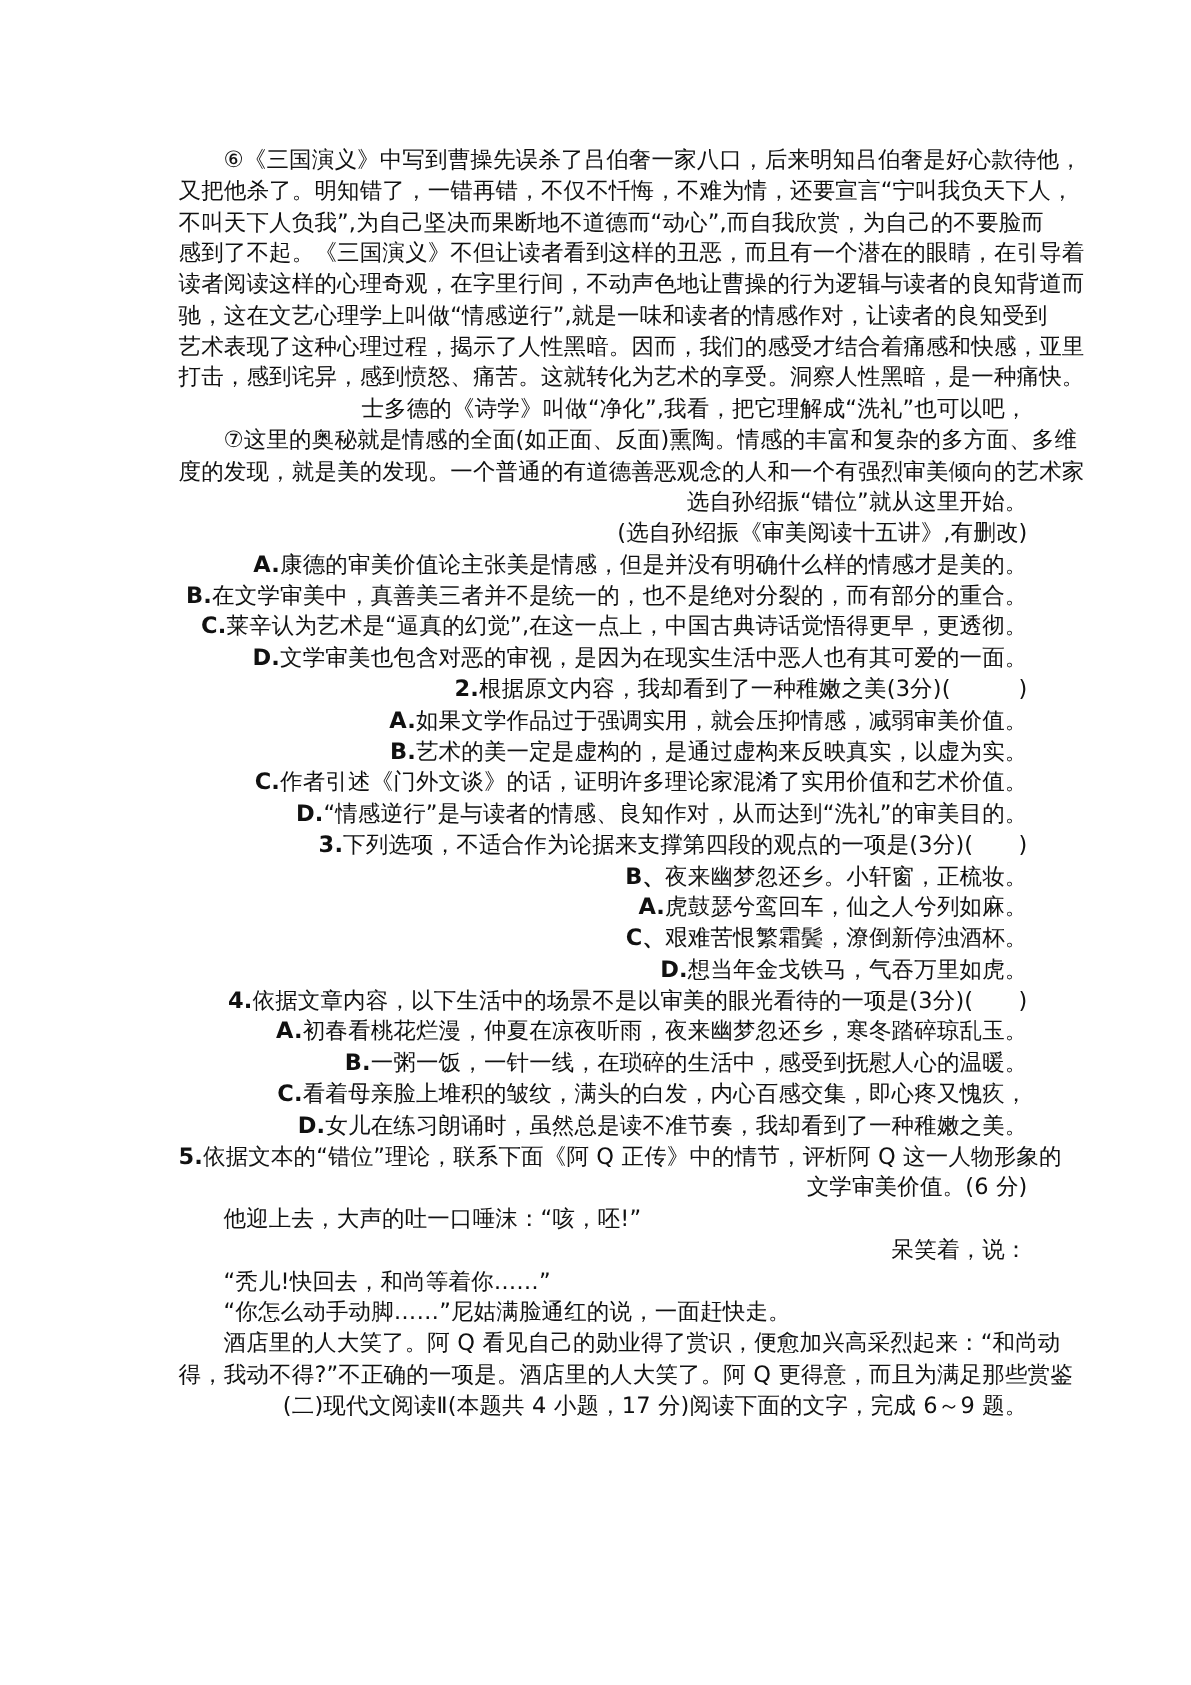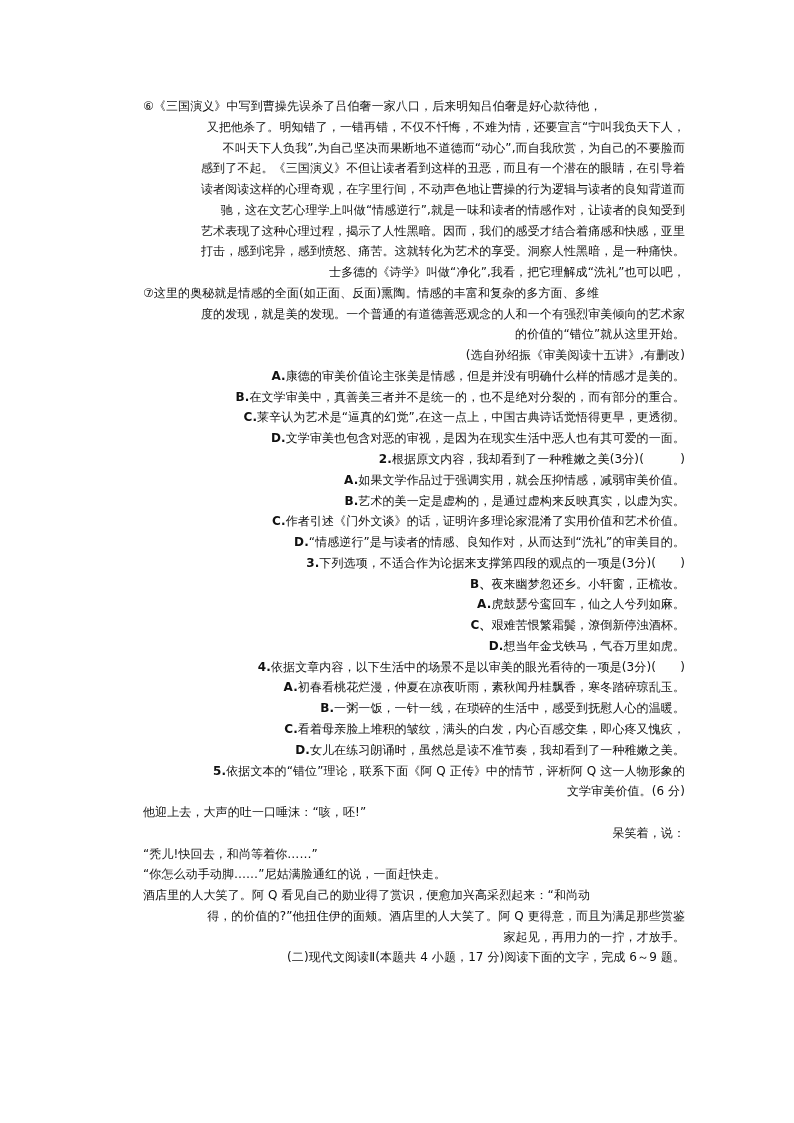--- a/index.html
+++ b/index.html
@@ -3,21 +3,21 @@
 <meta charset="utf-8">
 <style>
   html, body { margin: 0; padding: 0; background: #ffffff; }
   body { width: 794px; height: 1123px; position: relative; overflow: hidden; }
   .page {
     position: absolute;
     left: 119px;
     top: 96px;
     width: 566px;
     font-family: "DejaVu Sans", "Liberation Sans", sans-serif;
-    font-size: 12px;
+    font-size: 15px;
     line-height: 20.77px;
     color: #111111;
     letter-spacing: 0.1px;
   }
   .line { margin: 0; white-space: nowrap; text-align: right; }
   .ind-line { padding-left: 2em; white-space: nowrap; }
   .q-num { font-weight: bold; }
 </style>
 </head>
 <body>
@@ -32,21 +32,21 @@
     <div class="line">读者阅读这样的心理奇观，在字里行间，不动声色地让曹操的行为逻辑与读者的良知背道而</div>
     <div class="line">驰，这在文艺心理学上叫做“情感逆行”,就是一味和读者的情感作对，让读者的良知受到</div>
     <div class="line">艺术表现了这种心理过程，揭示了人性黑暗。因而，我们的感受才结合着痛感和快感，亚里</div>
     <div class="line">打击，感到诧异，感到愤怒、痛苦。这就转化为艺术的享受。洞察人性黑暗，是一种痛快。</div>
     <div class="line">士多德的《诗学》叫做“净化”,我看，把它理解成“洗礼”也可以吧，</div>
   </div>
 
   <div>
     <div class="ind-line">⑦这里的奥秘就是情感的全面(如正面、反面)熏陶。情感的丰富和复杂的多方面、多维</div>
     <div class="line">度的发现，就是美的发现。一个普通的有道德善恶观念的人和一个有强烈审美倾向的艺术家</div>
-    <div class="line">的价值的“错位”就从这里开始。</div>
+    <div class="line">选自孙绍振“错位”就从这里开始。</div>
   </div>
 
   <div class="line">(选自孙绍振《审美阅读十五讲》,有删改)</div>
 
   <div>
     <div class="line"><span class="q-num">A.</span><span>康德的审美价值论主张美是情感，但是并没有明确什么样的情感才是美的。</span></div>
     <div class="line"><span class="q-num">B.</span><span>在文学审美中，真善美三者并不是统一的，也不是绝对分裂的，而有部分的重合。</span></div>
     <div class="line"><span class="q-num">C.</span><span>莱辛认为艺术是“逼真的幻觉”,在这一点上，中国古典诗话觉悟得更早，更透彻。</span></div>
     <div class="line"><span class="q-num">D.</span><span>文学审美也包含对恶的审视，是因为在现实生活中恶人也有其可爱的一面。</span></div>
   </div>
@@ -68,37 +68,36 @@
     <div class="line"><span class="q-num">B、</span><span>夜来幽梦忽还乡。小轩窗，正梳妆。</span></div>
     <div class="line"><span class="q-num">A.</span><span>虎鼓瑟兮鸾回车，仙之人兮列如麻。</span></div>
     <div class="line"><span class="q-num">C、</span><span>艰难苦恨繁霜鬓，潦倒新停浊酒杯。</span></div>
     <div class="line"><span class="q-num">D.</span><span>想当年金戈铁马，气吞万里如虎。</span></div>
   </div>
 
   <div>
     <div class="line">
       <span class="q-num">4.</span><span>依据文章内容，以下生活中的场景不是以审美的眼光看待的一项是(3分)(　　)</span>
     </div>
-    <div class="line"><span class="q-num">A.</span><span>初春看桃花烂漫，仲夏在凉夜听雨，素秋闻丹桂飘香，寒冬踏碎琼乱玉。</span></div>
+    <div class="line"><span class="q-num">A.</span><span>初春看桃花烂漫，仲夏在凉夜听雨，夜来幽梦忽还乡，寒冬踏碎琼乱玉。</span></div>
     <div class="line"><span class="q-num">B.</span><span>一粥一饭，一针一线，在琐碎的生活中，感受到抚慰人心的温暖。</span></div>
     <div class="line"><span class="q-num">C.</span><span>看着母亲脸上堆积的皱纹，满头的白发，内心百感交集，即心疼又愧疚，</span></div>
     <div class="line"><span class="q-num">D.</span><span>女儿在练习朗诵时，虽然总是读不准节奏，我却看到了一种稚嫩之美。</span></div>
   </div>
 
   <div>
     <div class="line">
       <span class="q-num">5.</span><span>依据文本的“错位”理论，联系下面《阿 Q 正传》中的情节，评析阿 Q 这一人物形象的</span>
     </div>
     <div class="line">文学审美价值。(6 分)</div>
 
     <div>
       <div class="ind-line">他迎上去，大声的吐一口唾沫：“咳，呸!”</div>
       <div class="line">呆笑着，说：</div>
       <div class="ind-line">“秃儿!快回去，和尚等着你……”</div>
       <div class="ind-line">“你怎么动手动脚……”尼姑满脸通红的说，一面赶快走。</div>
       <div class="ind-line">酒店里的人大笑了。阿 Q 看见自己的勋业得了赏识，便愈加兴高采烈起来：“和尚动</div>
-      <div class="line">得，的价值的?”他扭住伊的面颊。酒店里的人大笑了。阿 Q 更得意，而且为满足那些赏鉴</div>
-      <div class="line">家起见，再用力的一拧，才放手。</div>
+      <div class="line">得，我动不得?”不正确的一项是。酒店里的人大笑了。阿 Q 更得意，而且为满足那些赏鉴</div>
     </div>
   </div>
 
   <div class="line">(二)现代文阅读Ⅱ(本题共 4 小题，17 分)阅读下面的文字，完成 6～9 题。</div>
 </div>
 
 </body></html>

